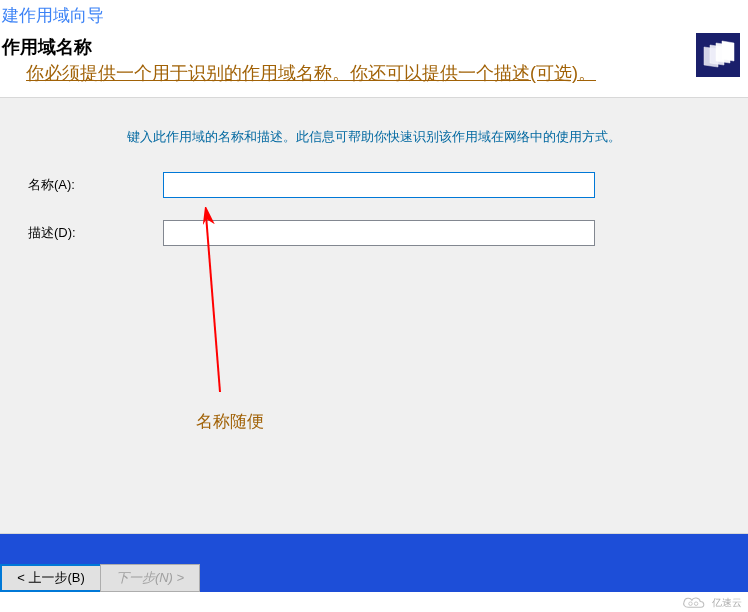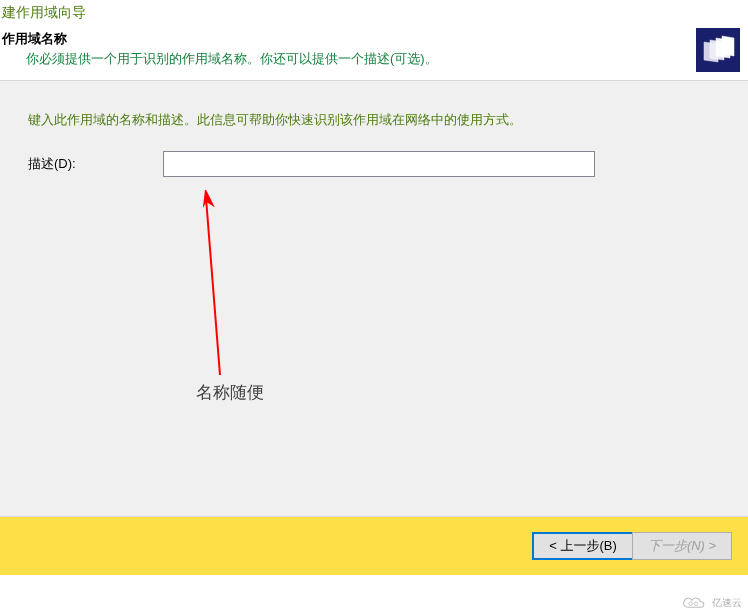--- a/index.html
+++ b/index.html
@@ -7,38 +7,39 @@
       font-family: "Microsoft YaHei", "SimSun", Arial, sans-serif;
       font-size: 13px;
       background: #ffffff;
       width: 748px;
       height: 612px;
       position: relative;
       overflow: hidden;
     }
     .wizard-title {
       padding: 4px 2px 0 2px;
-      color: #4d7c0f;
-      font-size: 14px;
+      color: #3b82f6;
+      font-size: 17px;
     }
     .header-section {
       background: #ffffff;
       padding: 8px 0 12px 2px;
       position: relative;
     }
     .header-title {
       font-weight: bold;
-      font-size: 13px;
+      font-size: 18px;
       color: #000;
     }
     .header-subtitle {
       padding-left: 24px;
       padding-top: 2px;
-      font-size: 13px;
-      color: #15803d;
+      font-size: 18px;
+      color: #a16207;
+      text-decoration: underline;
     }
     .header-icon {
       position: absolute;
       right: 8px;
       top: 6px;
       width: 44px;
       height: 44px;
       background: #1a1f6b;
       display: flex;
       align-items: center;
@@ -48,21 +49,22 @@
     .main-panel {
       background: #f0f0f0;
       border-top: 1px solid #d8d8d8;
       border-bottom: 1px solid #d8d8d8;
       height: 437px;
       position: relative;
     }
     .instruction-text {
       padding: 30px 28px 0 28px;
       font-size: 13px;
-      color: #4d7c0f;
+      color: #0369a1;
+      text-align: center;
     }
     .form-row {
       display: flex;
       align-items: center;
       padding: 0 28px;
       margin-top: 26px;
     }
     .form-row.second { margin-top: 22px; }
     .form-label {
       width: 135px;
@@ -84,33 +86,34 @@
     }
     .annotation-arrow {
       position: absolute;
       left: 190px;
       top: 109px;
       pointer-events: none;
     }
     .annotation-text {
       position: absolute;
       left: 196px;
-      top: 300px;
-      color: #404040;
+      top: 312px;
+      color: #a16207;
       font-size: 17px;
       font-family: "SimSun", serif;
     }
     .button-bar {
       height: 58px;
-      background: #fde047;
-      display: flex;
-      align-items: center;
+      background: #1d4ed8;
+      display: flex;
+      align-items: flex-start;
       justify-content: flex-end;
       padding-right: 16px;
       gap: 10px;
+      flex-direction: column;
     }
     .btn {
       height: 28px;
       min-width: 100px;
       padding: 0 14px;
       font-size: 13px;
       font-family: inherit;
       background: #e1e1e1;
       border: 1px solid #adadad;
       cursor: pointer;
@@ -156,20 +159,24 @@
         <path d="M16 6 L16 24 L30 26 L30 8 Z" fill="#ffffff" opacity="0.95"></path>
         <path d="M22 4 L22 22 L34 24 L34 6 Z" fill="#ffffff"></path>
       </g>
     </svg>
   </div>
 </div>
 
 <div class="main-panel">
   <div class="instruction-text">键入此作用域的名称和描述。此信息可帮助你快速识别该作用域在网络中的使用方式。</div>
 
+  <div class="form-row">
+    <div class="form-label">名称(A):</div>
+    <input type="text" class="form-input focused" value="" style="">
+  </div>
 
   <div class="form-row second">
     <div class="form-label">描述(D):</div>
     <input type="text" class="form-input" value="" style="">
   </div>
 
   <svg class="annotation-arrow" width="40" height="190">
     <defs>
       <marker id="arrowhead" markerWidth="10" markerHeight="10" refX="5" refY="2" orient="auto">
         <polygon points="0 0, 10 2, 0 6, 3 2" fill="#ff0000"></polygon>

